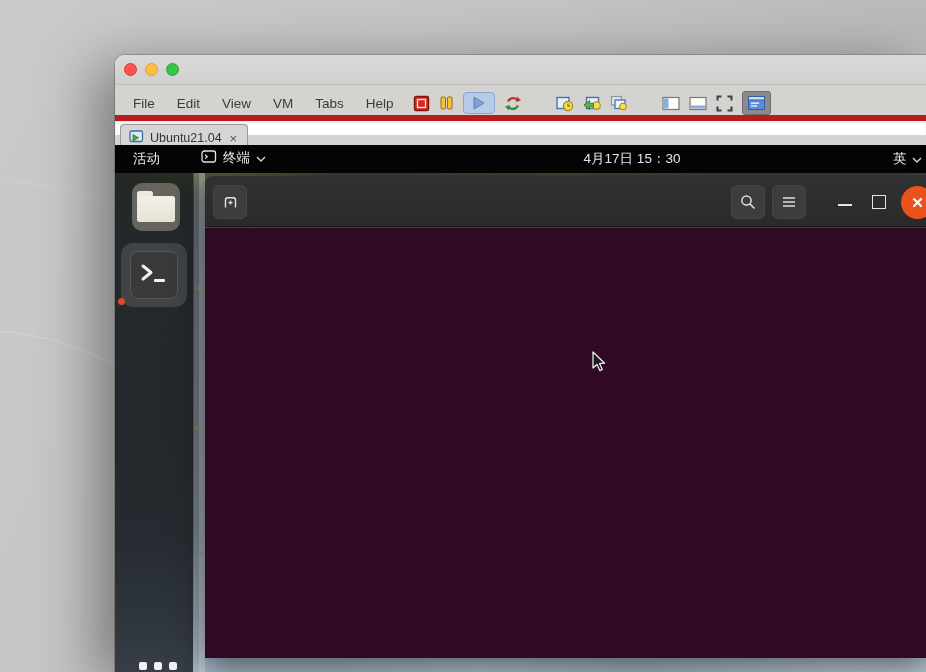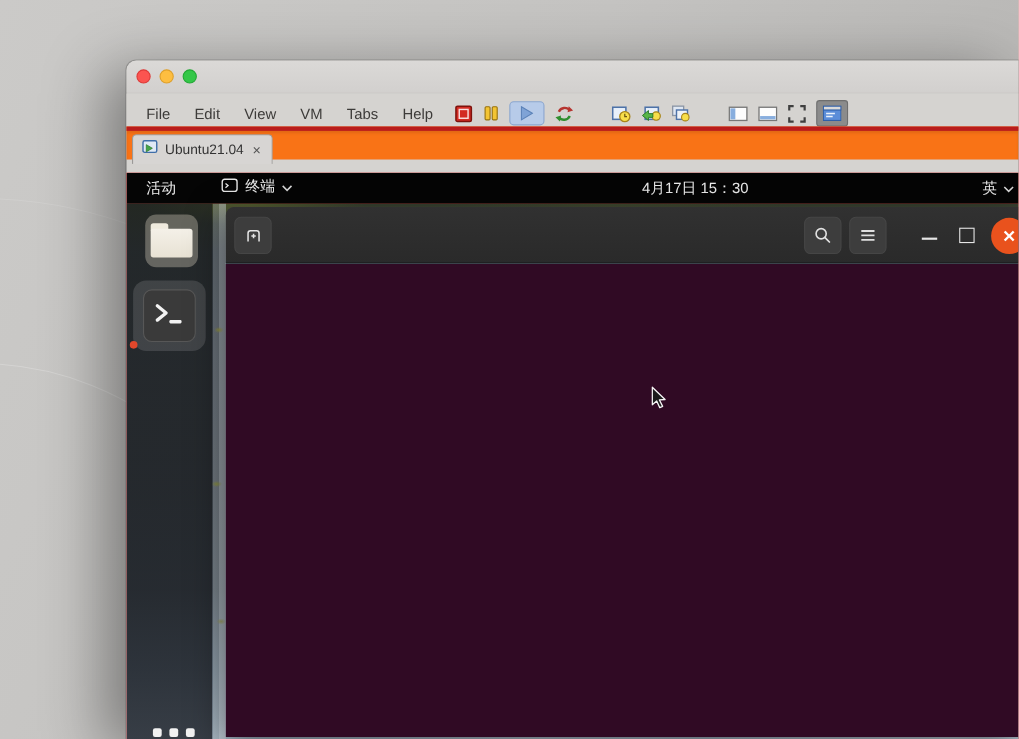--- a/index.html
+++ b/index.html
@@ -31,30 +31,30 @@
     font-size:13px; font-weight:bold; color:#514f4c; white-space:nowrap; }
 
   .menubar { height:30px; display:flex; align-items:flex-end; padding-left:7px; background:#d5d3d0; }
   .menu-item { padding:4px 11px; font-size:13.5px; color:#3d3b39; cursor:default; }
   .toolbar { display:flex; align-items:center; margin-left:8px; gap:9px; }
   .tb-gap { width:16px; }
   .tb-btn { display:flex; align-items:center; justify-content:center; }
   .tb-active { background:#b7cbe9; border:1px solid #8ba6cf; border-radius:4px; padding:3px 9px; }
   .tb-pressed { background:#8b8b8b; border:1px solid #6e6e6e; border-radius:3px; padding:4px 5px; }
 
-  .tabstrip { height:30px; background:#f97316; border-top:4px solid #b91c1c; position:relative;
+  .tabstrip { height:20px; background:#ffffff; border-top:6px solid #b91c1c; position:relative;
     box-shadow:inset 0 2px 3px rgba(0,0,0,0.10); }
   .tab { position:absolute; left:5px; top:3px; height:27px; min-width:96px;
     background:#d7d5d3; border:1px solid #9b9997; border-bottom:none;
     border-radius:4px 4px 0 0; display:flex; align-items:center; gap:6px; padding:0 8px; }
   .tab-label { font-size:12.5px; color:#333; }
   .tab-close { font-size:13px; color:#555; line-height:1; padding:1px 2px; }
 
   
-  .vm-screen { position:absolute; left:0; top:90px; right:0; bottom:0; overflow:hidden; background:#ef4444;margin-top:12px; }
+  .vm-screen { position:absolute; left:0; top:90px; right:0; bottom:0; overflow:hidden; background:#eab308; }
 
   .gnome-topbar { position:absolute; left:0; top:0; right:0; height:28px; background:#050505;
     color:#ededed; font-size:13.5px; }
   .gt-activities { position:absolute; left:18px; top:5px; }
   .gt-appmenu { position:absolute; left:86px; top:4px; display:flex; align-items:center; gap:6px;text-align:right; }
   .gt-clock { position:absolute; left:517px; top:5px; transform:translateX(-50%); white-space:nowrap; }
   .gt-input { position:absolute; left:778px; top:5px; display:flex; align-items:center; gap:5px; white-space:nowrap; }
 
   .wallpaper { position:absolute; left:0; top:28px; right:0; bottom:0;
     background:

